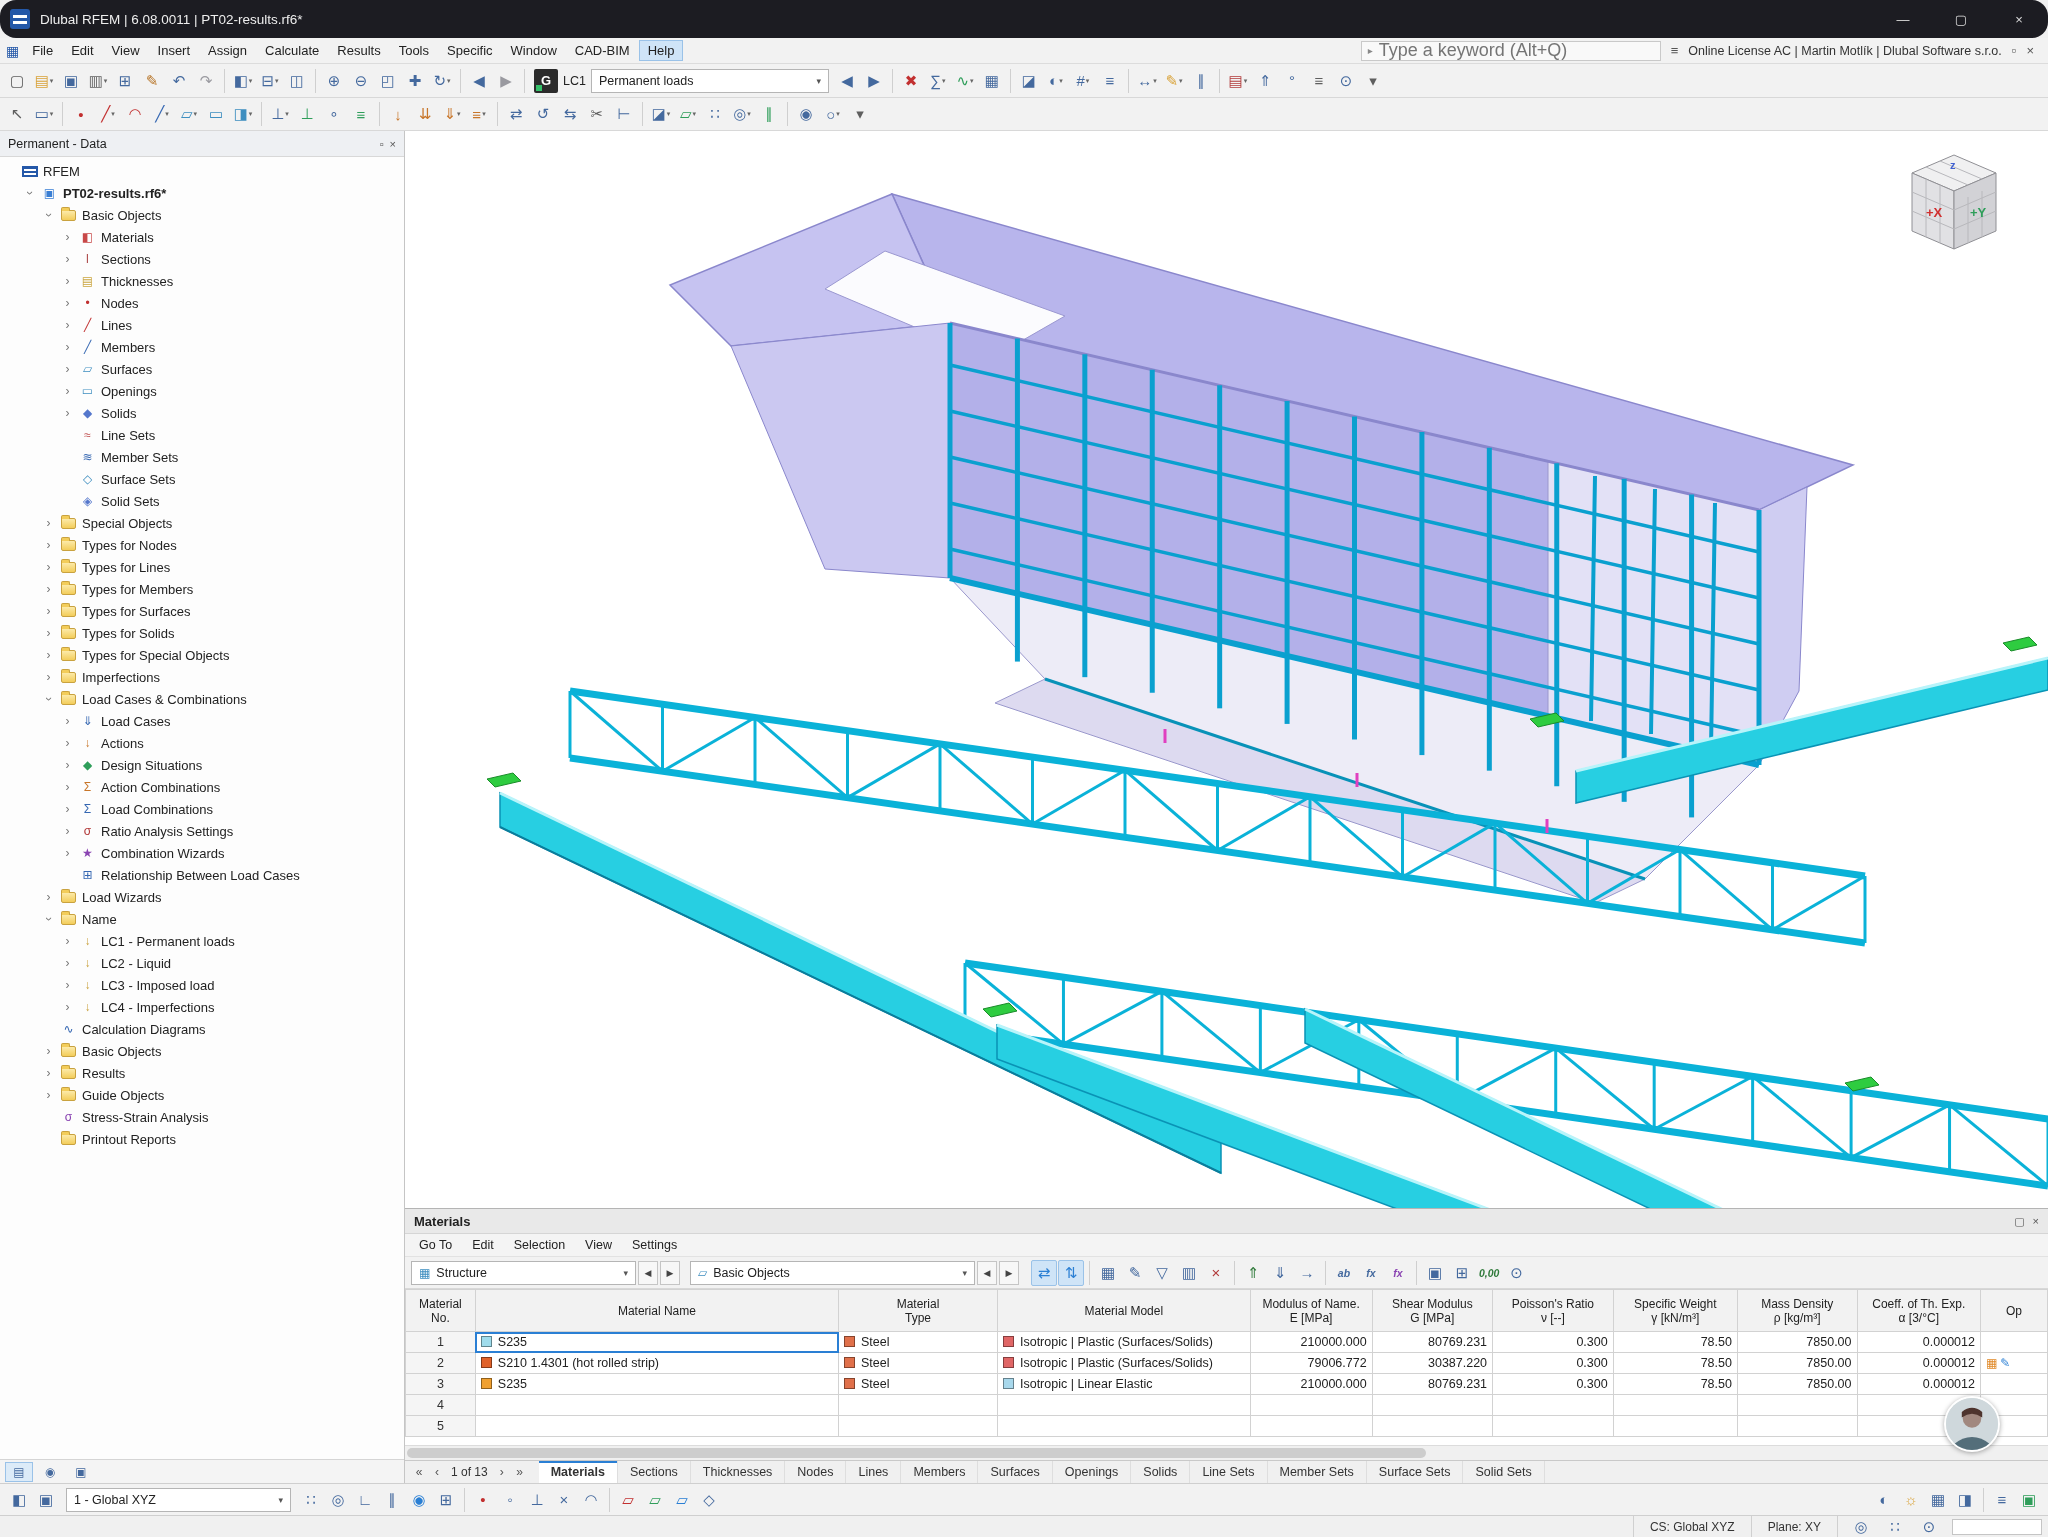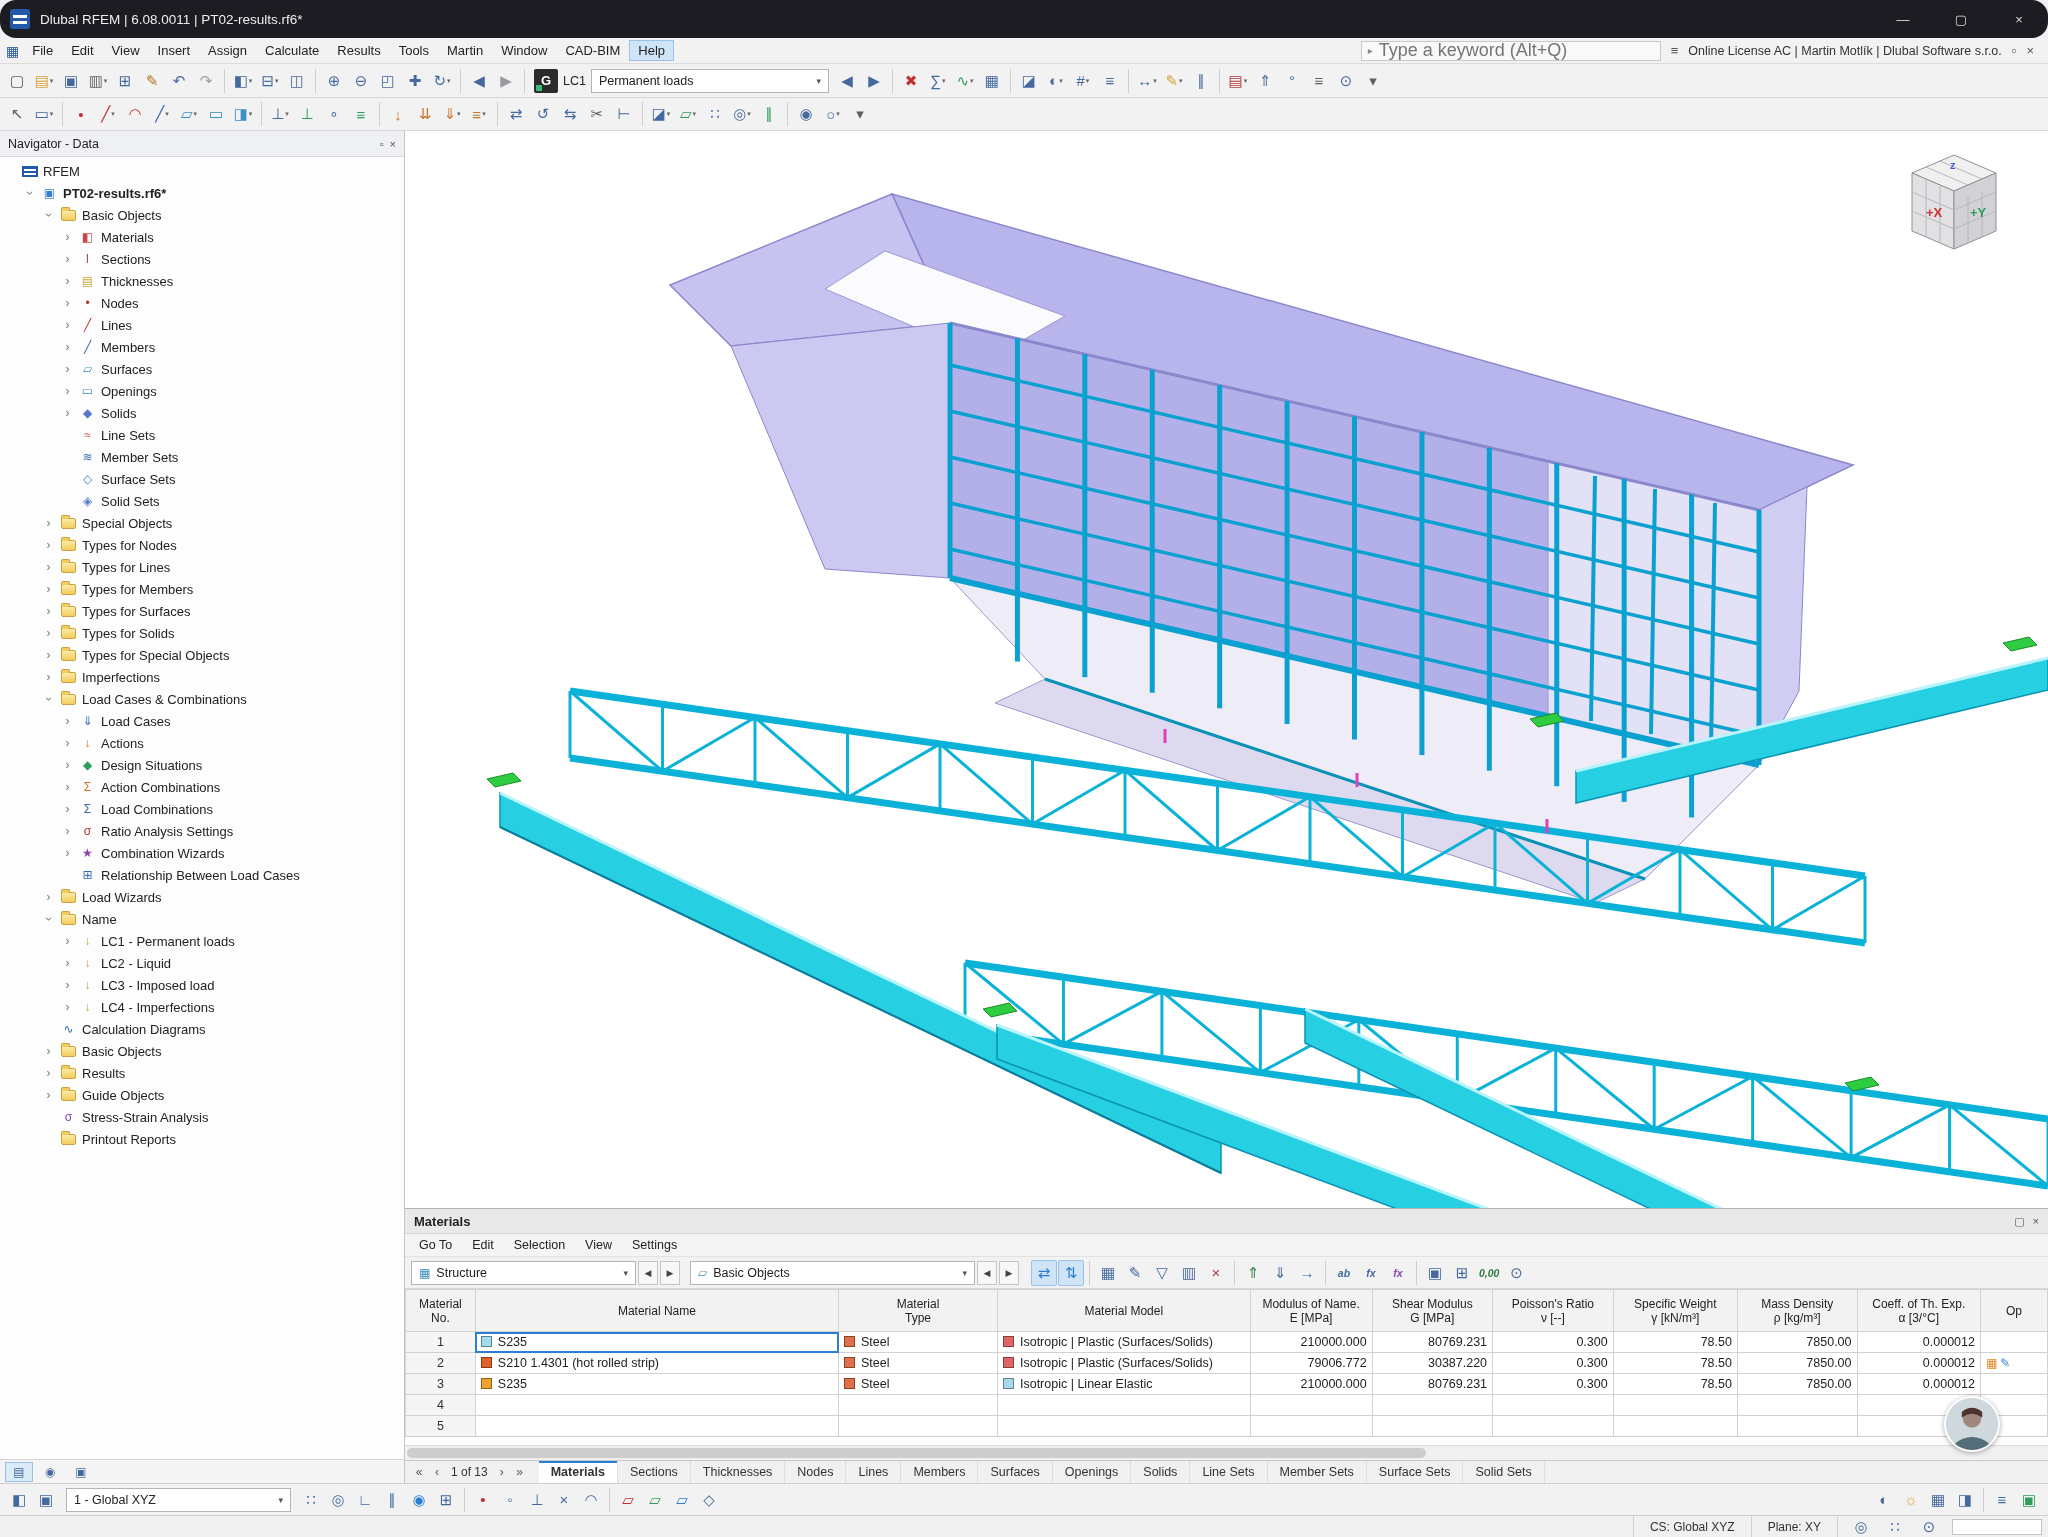--- a/index.html
+++ b/index.html
@@ -130,21 +130,21 @@
   <span class="mb-logo">▦</span>
   <div id="menu-items">
       <div class="menu-item">File</div>
       <div class="menu-item">Edit</div>
       <div class="menu-item">View</div>
       <div class="menu-item">Insert</div>
       <div class="menu-item">Assign</div>
       <div class="menu-item">Calculate</div>
       <div class="menu-item">Results</div>
       <div class="menu-item">Tools</div>
-      <div class="menu-item">Martin</div>
+      <div class="menu-item">Specific</div>
       <div class="menu-item">Window</div>
       <div class="menu-item">CAD-BIM</div>
       <div class="menu-item hl">Help</div>
     </div>
   <div class="mb-right">
     <div class="searchbox">
       <span class="arrow">▸</span>
       <input placeholder="Type a keyword (Alt+Q)" style="">
     </div>
     <span class="mb-ic">≡</span>
@@ -410,21 +410,21 @@
       </div>
       <div class="ticon">
         <span style="color: rgb(95, 95, 95);">▾</span>
       </div>
     </div>
 </div>
 
 <div class="main">
   <aside class="navigator">
     <div class="nav-header">
-      <span>Navigator - Data</span>
+      <span>Permanent - Data</span>
       <span class="sp"></span>
       <span class="nh-ic">▫</span>
       <span class="nh-ic">×</span>
     </div>
     <div id="tree" class="tree">
         <div class="trow" style="padding-left: 4px;">
           <span class="chev"></span>
           <span class="nico rfem"></span>
           <span class="tlabel">RFEM</span>
         </div>

